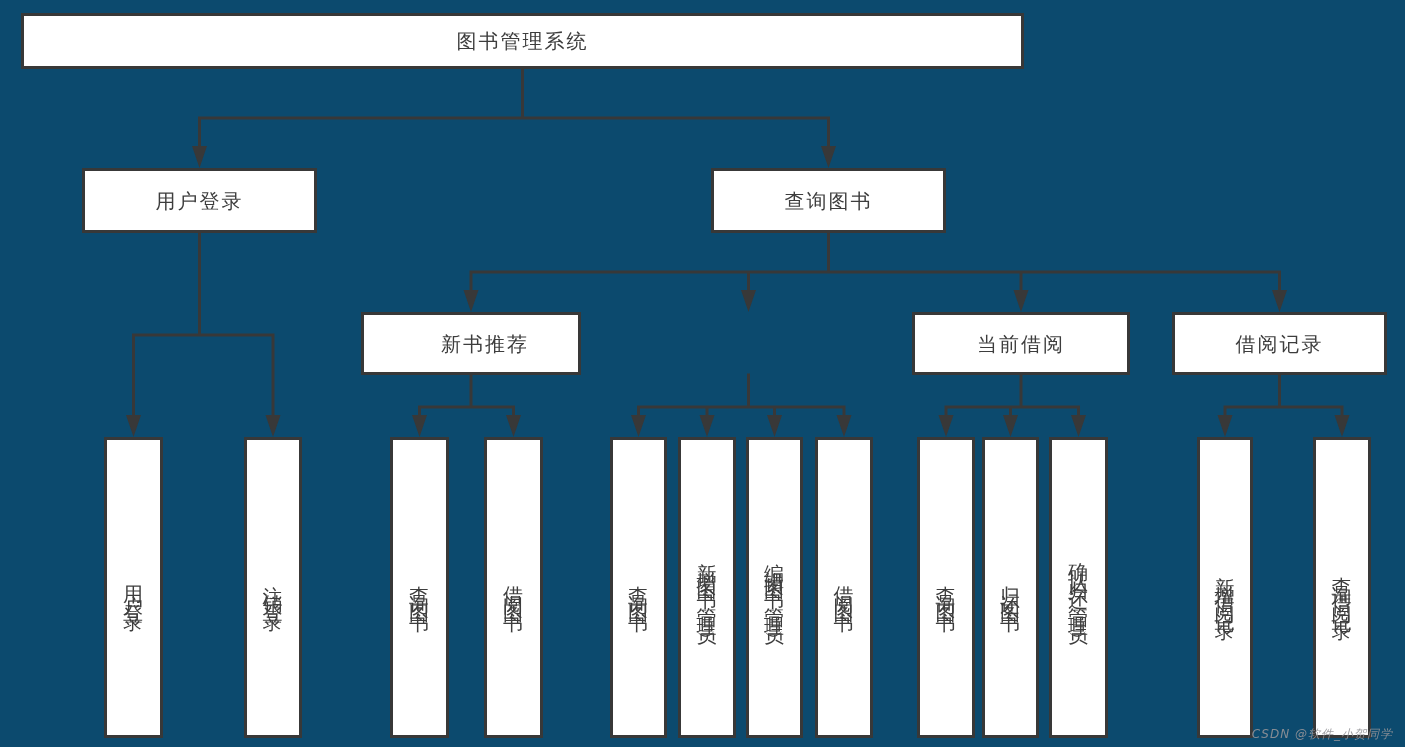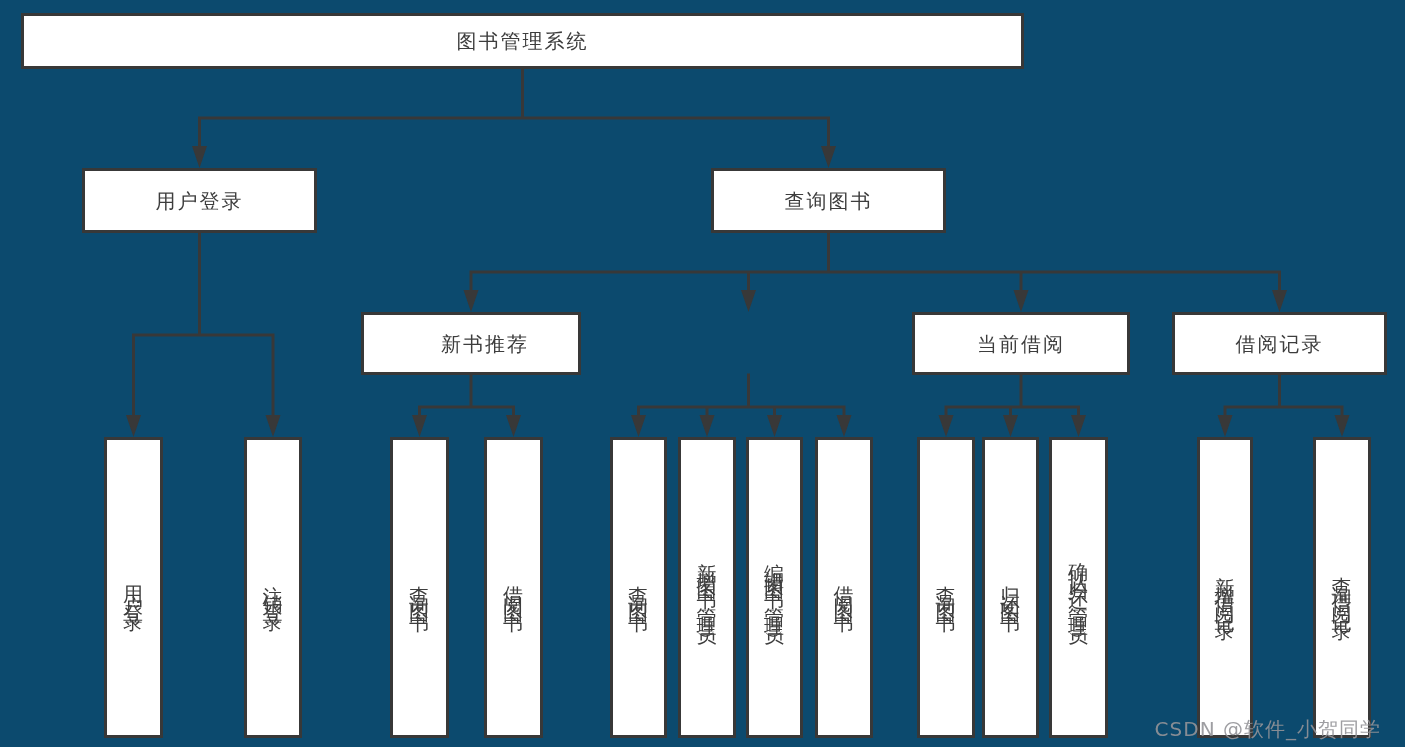--- a/index.html
+++ b/index.html
@@ -38,26 +38,27 @@
     line-height: 1.2;
   }
   .leaf {
     writing-mode: vertical-rl;
     letter-spacing: 9px;
     font-size: 20px;
     line-height: 1;
   }
   .watermark {
     position: absolute;
-    right: 24px;
+    right: 12px;
     bottom: 4px;
-    font-size: 20px;
+    font-size: 12px;
     letter-spacing: 1px;
     color: rgba(148, 148, 152, 0.9);
     white-space: nowrap;
+    font-style: italic;
   }
 </style>
 </head>
 <body>
 
 <div class="stage">
 
   <svg class="connectors" width="1405" height="747" viewBox="0 0 1405 747" xmlns="http://www.w3.org/2000/svg">
     <g stroke="#383838" stroke-width="3" fill="none" stroke-linecap="square">
 

